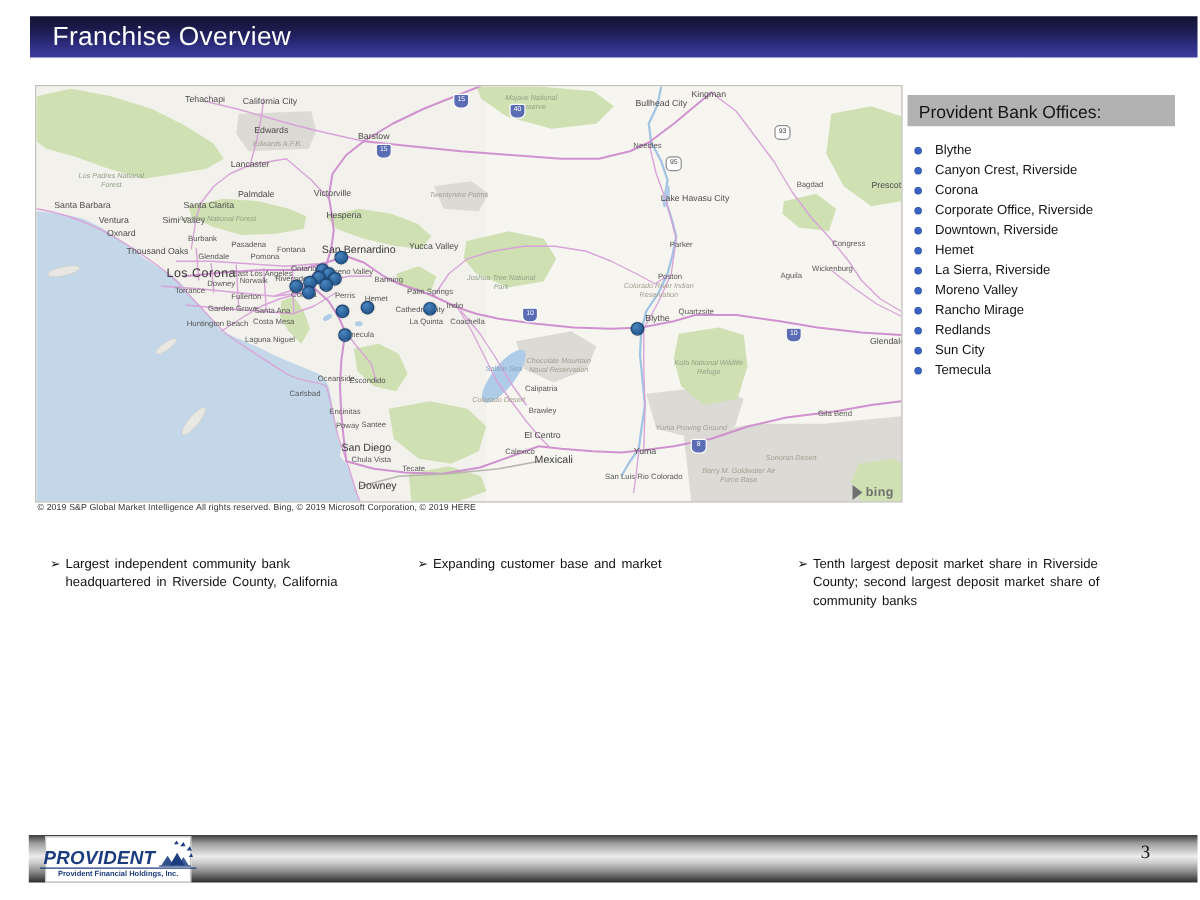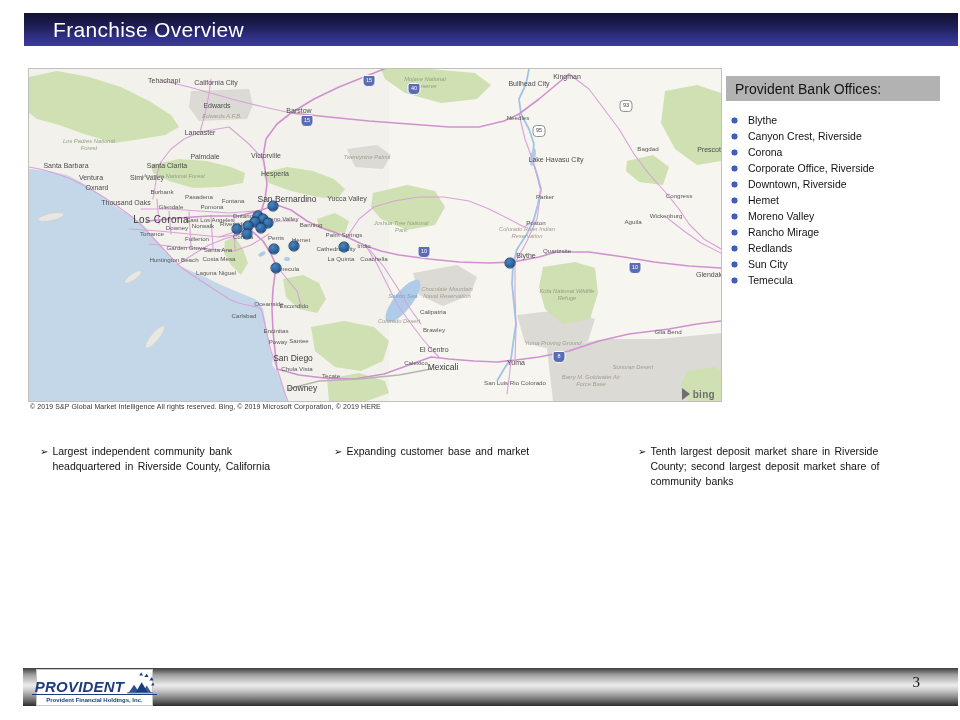--- a/index.html
+++ b/index.html
@@ -3,21 +3,21 @@
 <meta charset="utf-8">
 <style>
   html,body{margin:0;padding:0;background:#ffffff;}
   .slide{position:relative;width:960px;height:720px;background:#fff;overflow:hidden;
          font-family:"Liberation Sans",sans-serif;}
 
   
   .title-bar{position:absolute;left:24px;top:13px;width:934px;height:33px;
     background:linear-gradient(180deg,#121230 0%,#1d1d54 38%,#32328a 78%,#3c3c9e 100%);
     display:flex;align-items:center;}
-  .title-bar .title{color:#ffffff;font-size:21px;padding-left:29px;letter-spacing:.3px;}
+  .title-bar .title{color:#ffffff;font-size:21px;padding-left:18px;letter-spacing:.3px;}
 
   
   .map-panel{position:absolute;left:28px;top:68px;width:692px;height:332px;
     background:#f3f1ec;border:1px solid #c2c0bb;box-sizing:content-box;overflow:hidden;}
   .map-panel svg{position:absolute;left:0;top:0;}
   #map-labels,#map-markers{position:absolute;left:0;top:0;width:692px;height:332px;}
   .city{position:absolute;transform:translate(-50%,-50%);white-space:nowrap;color:#4c4c4c;}
   .city.t1{font-size:10px;color:#383838;letter-spacing:.4px;}
   .city.t2{font-size:8.5px;color:#3a3a3a;}
   .city.t3{font-size:7px;}
@@ -305,20 +305,24 @@
         <li>
           <span class="bullet"></span>
           <span class="office-name">Downtown, Riverside</span>
         </li>
         <li>
           <span class="bullet"></span>
           <span class="office-name">Hemet</span>
         </li>
         <li>
           <span class="bullet"></span>
+          <span class="office-name">La Sierra, Riverside</span>
+        </li>
+        <li>
+          <span class="bullet"></span>
           <span class="office-name">Moreno Valley</span>
         </li>
         <li>
           <span class="bullet"></span>
           <span class="office-name">Rancho Mirage</span>
         </li>
         <li>
           <span class="bullet"></span>
           <span class="office-name">Redlands</span>
         </li>

